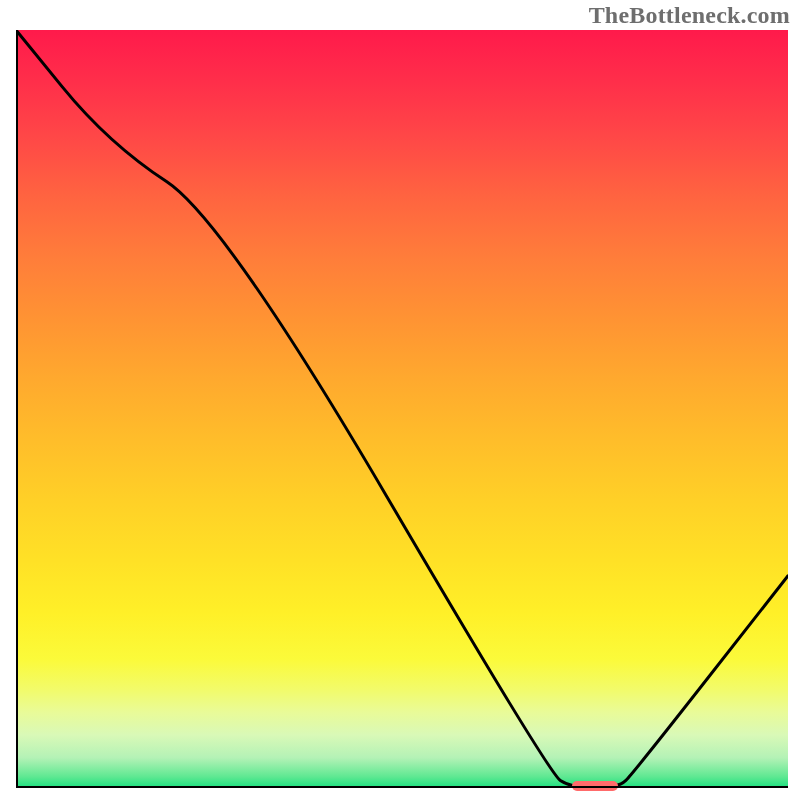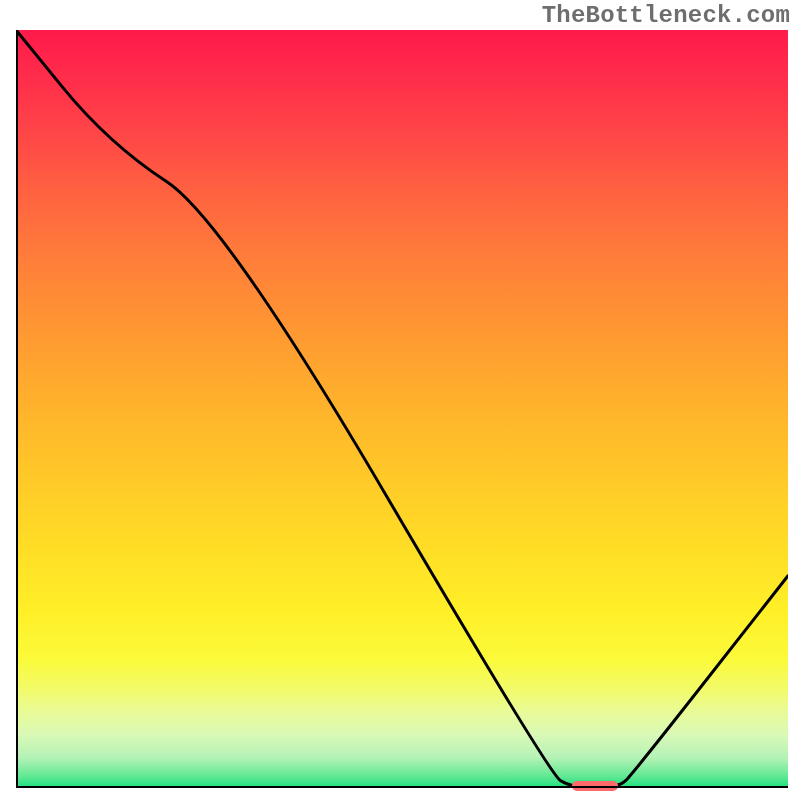--- a/index.html
+++ b/index.html
@@ -12,21 +12,21 @@
   }
   .chart-wrap {
     position: relative;
     width: 800px;
     height: 800px;
   }
   .watermark {
     position: absolute;
     top: 2px;
     right: 10px;
-    font-family: Liberation Mono, monospace;
+    font-family: Liberation Serif, serif;
     font-size: 24px;
     font-weight: 600;
     color: #6e6e6e;
     letter-spacing: 0.2px;
     user-select: none;
   }
   .plot-area {
     position: absolute;
     left: 16px;
     top: 30px;

